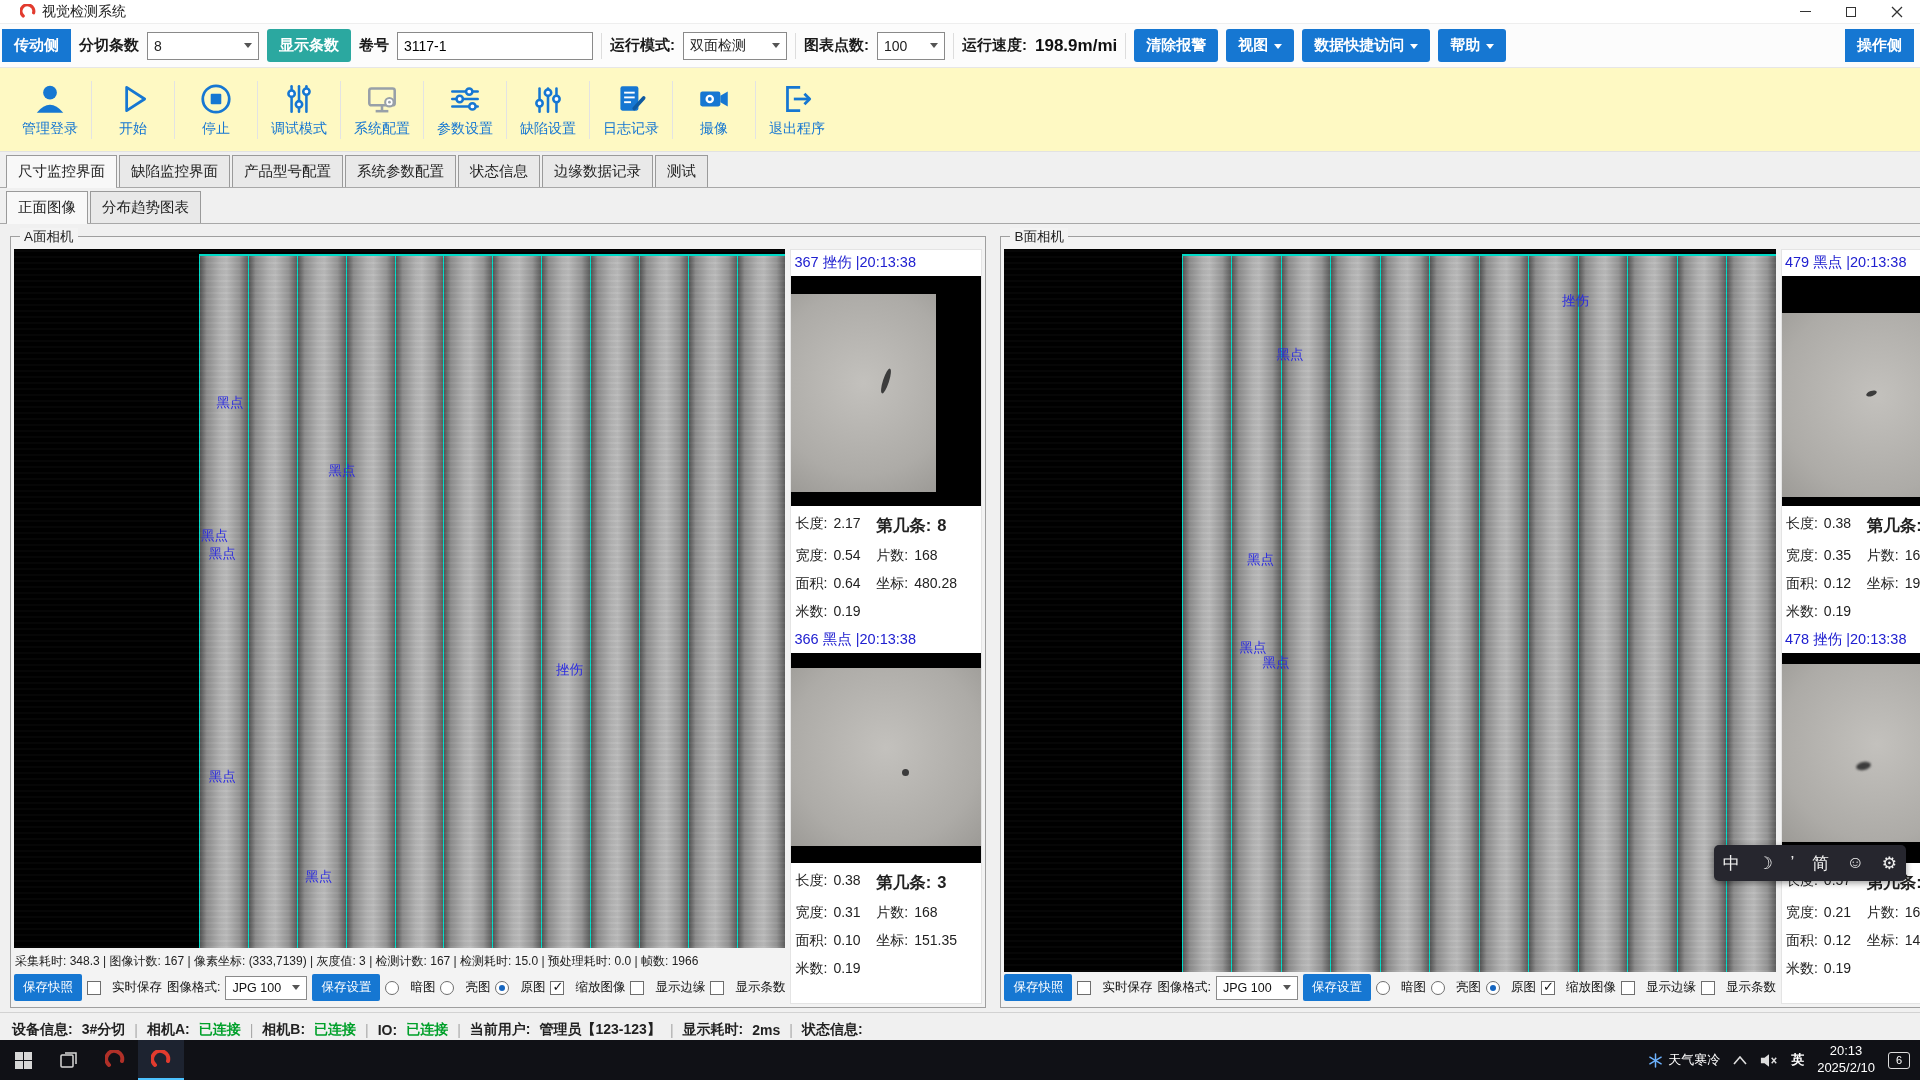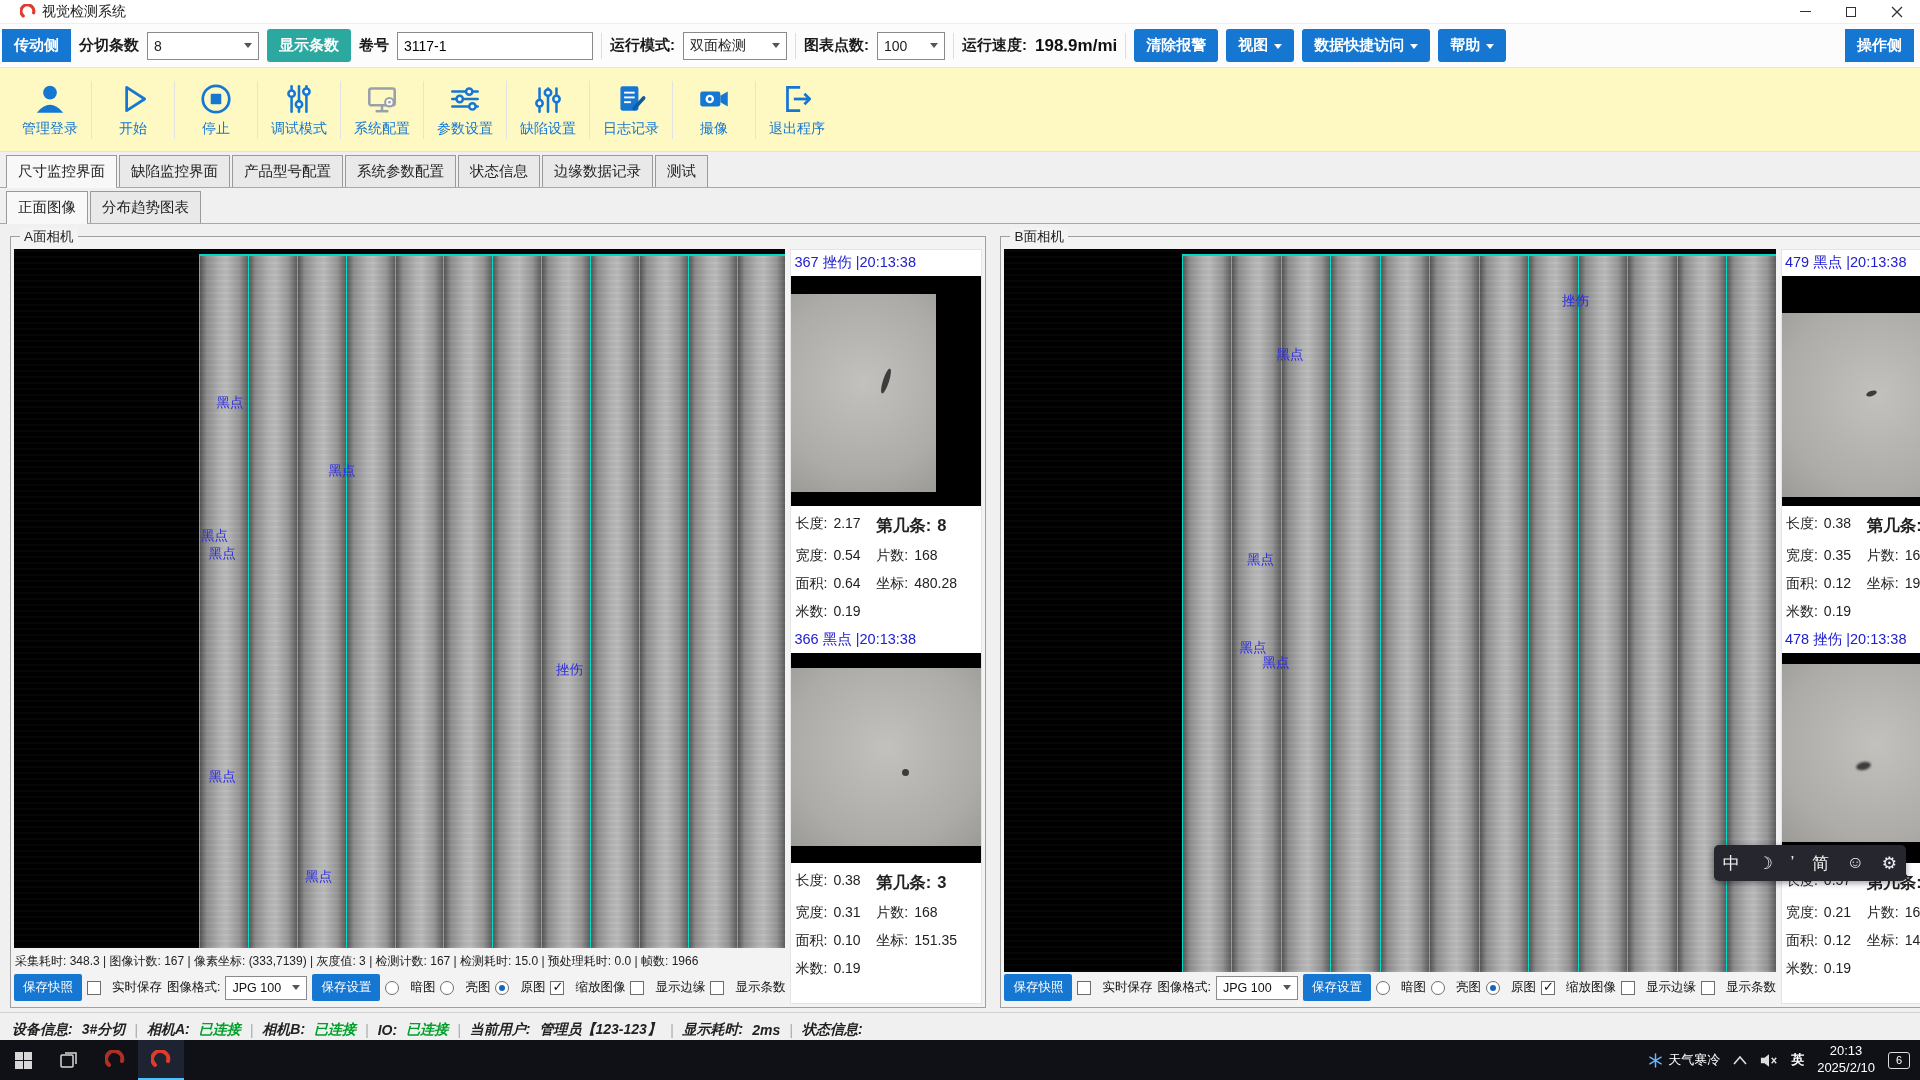--- a/index.html
+++ b/index.html
@@ -80,21 +80,21 @@
   .mark { position:absolute; background:#3c3c3c; border-radius:50%; }
   .m1 { width:6px; height:26px; left:48%; top:40%; transform:rotate(18deg); }
   .m2 { width:7px; height:7px; left:58%; top:55%; }
   .m3 { width:11px; height:5px; left:44%; top:50%; transform:rotate(-18deg); }
   .m4 { width:15px; height:8px; left:39%; top:52%; transform:rotate(-12deg); filter:blur(1px); }
   .stats { display:grid; grid-template-columns:1fr 1.25fr; row-gap:10px; padding:9px 4px 6px; font-size:14px; }
   .cell { display:flex; gap:6px; align-items:baseline; white-space:nowrap; }
   .cell.big { font-weight:bold; font-size:16.5px; }
 
   
-  .appstatus { height:34px; display:flex; align-items:center; gap:9px; padding:0 12px; font-size:14px; background:#f0f0f0; border-top:1px solid #d2d2d2; white-space:nowrap;font-style:italic; }
+  .appstatus { height:34px; display:flex; align-items:center; gap:9px; padding:0 12px; font-size:14px; background:#f0f0f0; border-top:1px solid #d2d2d2; white-space:nowrap; }
   .appstatus .b { font-weight:bold; }
   .green { color:#00a02a; font-weight:bold; }
   .sep { color:#aaa; }
 
   
   .imebar { position:absolute; right:14px; top:845px; width:192px; height:36px; background:#26262e; border-radius:5px; display:flex; align-items:center; justify-content:space-around; color:#f0f0f0; font-size:17px; z-index:60; box-shadow:0 2px 6px rgba(0,0,0,0.4); }
   .imebar span { cursor:default; }
 
   
   .taskbar { position:absolute; left:0; right:0; bottom:0; height:40px; background:#101116; display:flex; color:#ffffff; z-index:70; }

